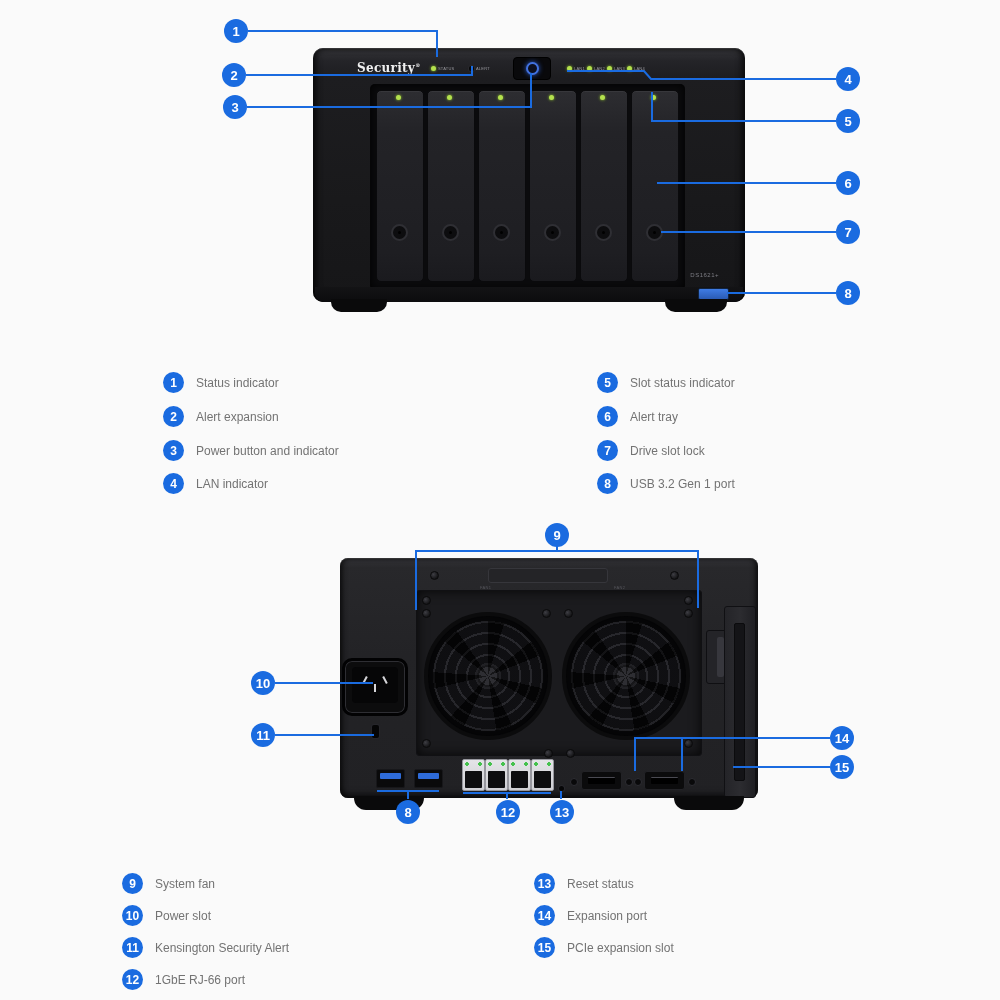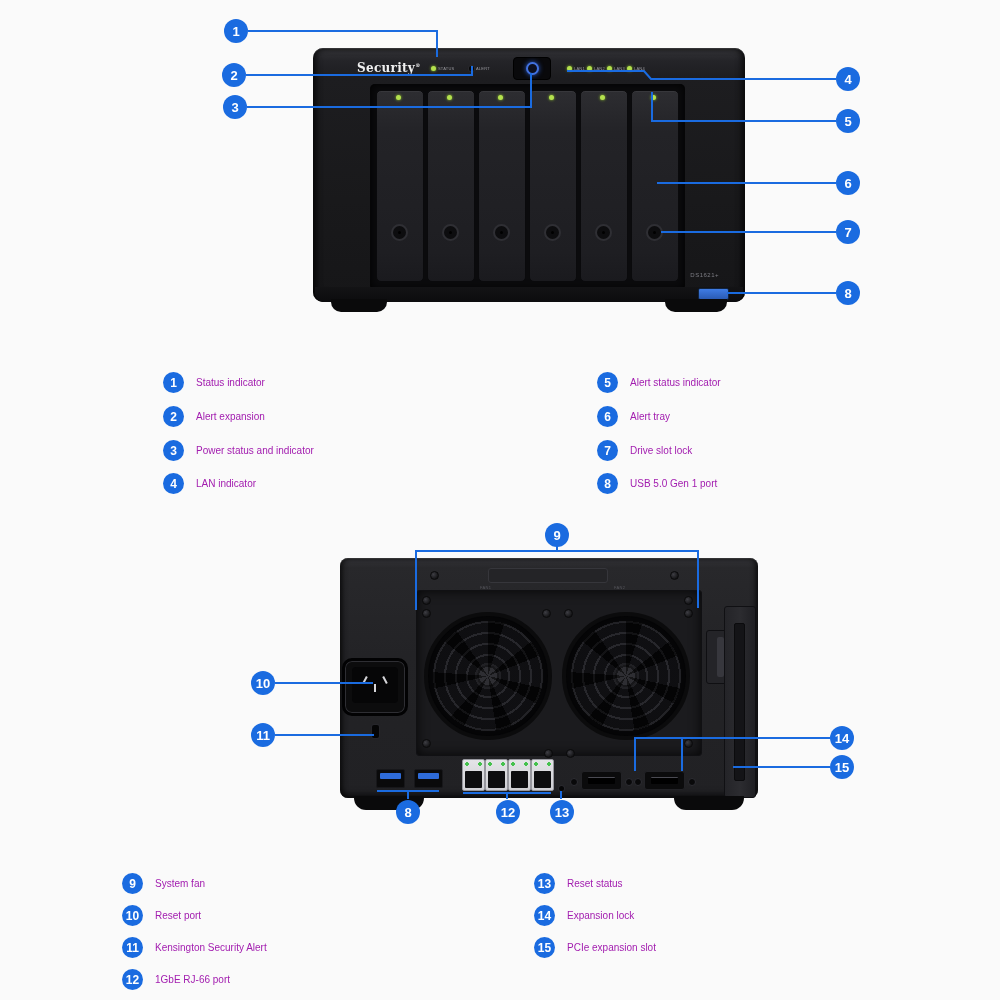--- a/index.html
+++ b/index.html
@@ -10,21 +10,21 @@
   .co{
     position:absolute;width:24px;height:24px;border-radius:50%;
     background:#1a6be0;color:#fff;font-size:13px;font-weight:bold;
     display:flex;align-items:center;justify-content:center;z-index:5;
   }
   .lrow{position:absolute;display:flex;align-items:center;gap:12px;}
   .lg{
     width:21px;height:21px;border-radius:50%;background:#1a6be0;color:#fff;
     font-size:12px;font-weight:bold;display:flex;align-items:center;justify-content:center;flex:0 0 auto;
   }
-  .ltext{font-size:10px;color:#a21caf;white-space:nowrap;}
+  .ltext{font-size:12px;color:#737373;white-space:nowrap;}
   #leaders{position:absolute;left:0;top:0;width:1000px;height:1000px;pointer-events:none;z-index:4;}
 
   
   #front{position:absolute;left:313px;top:48px;width:432px;height:254px;}
   .fv-case{
     position:absolute;inset:0;border-radius:10px;
     background:linear-gradient(180deg,#36363a 0%,#242428 5%,#1d1d20 12%,#19191b 60%,#161618 100%);
     box-shadow:inset 0 1px 0 rgba(255,255,255,.10),inset 3px 0 6px rgba(0,0,0,.5),inset -3px 0 6px rgba(0,0,0,.5),inset 0 -5px 8px rgba(0,0,0,.6);
   }
   .fv-topband{position:absolute;left:8px;right:8px;top:6px;height:30px;}
@@ -249,66 +249,66 @@
   <div class="lrow" style="left:163px;top:372px;">
     <span class="lg">1</span>
     <span class="ltext">Status indicator</span>
   </div>
   <div class="lrow" style="left:163px;top:406px;">
     <span class="lg">2</span>
     <span class="ltext">Alert expansion</span>
   </div>
   <div class="lrow" style="left:163px;top:440px;">
     <span class="lg">3</span>
-    <span class="ltext">Power status and indicator</span>
+    <span class="ltext">Power button and indicator</span>
   </div>
   <div class="lrow" style="left:163px;top:473px;">
     <span class="lg">4</span>
     <span class="ltext">LAN indicator</span>
   </div>
   <div class="lrow" style="left:597px;top:372px;">
     <span class="lg">5</span>
-    <span class="ltext">Alert status indicator</span>
+    <span class="ltext">Slot status indicator</span>
   </div>
   <div class="lrow" style="left:597px;top:406px;">
     <span class="lg">6</span>
     <span class="ltext">Alert tray</span>
   </div>
   <div class="lrow" style="left:597px;top:440px;">
     <span class="lg">7</span>
     <span class="ltext">Drive slot lock</span>
   </div>
   <div class="lrow" style="left:597px;top:473px;">
     <span class="lg">8</span>
-    <span class="ltext">USB 5.0 Gen 1 port</span>
+    <span class="ltext">USB 3.2 Gen 1 port</span>
   </div>
 </div>
 
 <div>
   <div class="lrow" style="left:122px;top:873px;">
     <span class="lg">9</span>
     <span class="ltext">System fan</span>
   </div>
   <div class="lrow" style="left:122px;top:905px;">
     <span class="lg">10</span>
-    <span class="ltext">Reset port</span>
+    <span class="ltext">Power slot</span>
   </div>
   <div class="lrow" style="left:122px;top:937px;">
     <span class="lg">11</span>
     <span class="ltext">Kensington Security Alert</span>
   </div>
   <div class="lrow" style="left:122px;top:969px;">
     <span class="lg">12</span>
     <span class="ltext">1GbE RJ-66 port</span>
   </div>
   <div class="lrow" style="left:534px;top:873px;">
     <span class="lg">13</span>
     <span class="ltext">Reset status</span>
   </div>
   <div class="lrow" style="left:534px;top:905px;">
     <span class="lg">14</span>
-    <span class="ltext">Expansion lock</span>
+    <span class="ltext">Expansion port</span>
   </div>
   <div class="lrow" style="left:534px;top:937px;">
     <span class="lg">15</span>
     <span class="ltext">PCIe expansion slot</span>
   </div>
 </div>
 
 </body></html>

